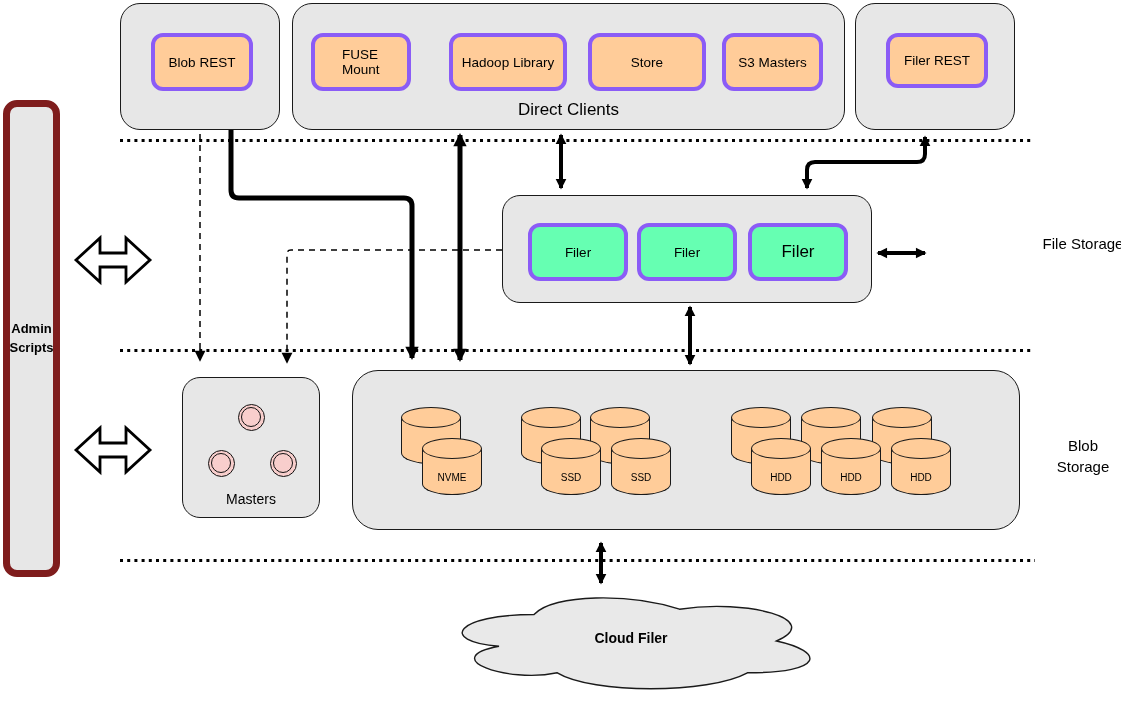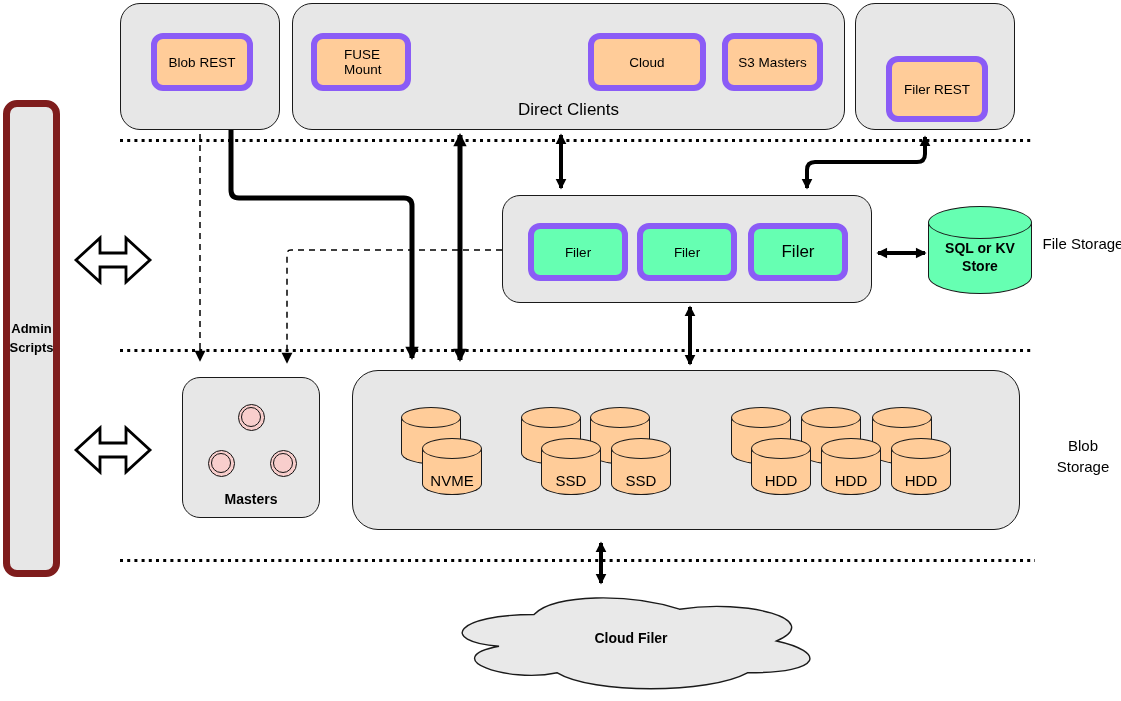--- a/index.html
+++ b/index.html
@@ -1,43 +1,43 @@
 <!DOCTYPE html>
 <html><head>
 <meta charset="utf-8">
 <style>
   html,body{margin:0;padding:0;background:#fff;}
   .canvas{position:relative;width:1121px;height:701px;background:#fff;overflow:hidden;
           font-family:"Liberation Sans",sans-serif;color:#000;}
   svg.seps{position:absolute;left:0;top:0;z-index:1;pointer-events:none;}
   svg.connectors{position:absolute;left:0;top:0;z-index:5;pointer-events:none;}
   .container{position:absolute;background:#e7e7e7;border:1px solid #1a1a1a;border-radius:20px;z-index:2;box-sizing:border-box;}
-  .node{position:absolute;background:#ffcc99;border:6px solid #8b5cf6;border-radius:12px;
+  .node{position:absolute;background:#ffcc99;border:4px solid #8b5cf6;border-radius:12px;
         display:flex;align-items:center;justify-content:center;font-size:13.5px;box-sizing:border-box;z-index:3;}
   .node.green{background:#66ffb2;}
   .container-label{position:absolute;left:0;right:0;bottom:9px;text-align:center;font-size:17px;}
   .admin-box{position:absolute;left:3px;top:100px;width:57px;height:477px;background:#e7e7e7;
              border:7px solid #7f1d1d;border-radius:14px;display:flex;align-items:center;justify-content:center;
              text-align:center;font-weight:bold;font-size:13px;line-height:1.45;z-index:2;box-sizing:border-box;}
   .tier-label{position:absolute;left:1042px;width:82px;text-align:center;font-size:15px;line-height:1.4;z-index:2;}
   
   .cylinder{position:absolute;width:60px;height:57px;z-index:3;}
   .cyl-body{position:absolute;left:0;right:0;top:10px;bottom:0;background:#ffcc99;border:1px solid #1a1a1a;
             border-top:none;border-radius:0 0 30px 30px / 0 0 11px 11px;box-sizing:border-box;}
   .cyl-top{position:absolute;left:0;right:0;top:0;height:21px;background:#ffcc99;border:1px solid #1a1a1a;
            border-radius:50%;box-sizing:border-box;}
-  .cyl-label{position:absolute;left:0;right:0;bottom:6px;text-align:center;font-size:15px;}
+  .cyl-label{position:absolute;left:0;right:0;bottom:12px;text-align:center;font-size:10px;}
   .cylinder.big{width:104px;height:88px;z-index:4;}
   .cylinder.big .cyl-body{top:16px;background:#66ffb2;border-radius:0 0 52px 52px / 0 0 18px 18px;}
   .cylinder.big .cyl-top{height:33px;background:#66ffb2;}
   .cylinder.big .cyl-label{bottom:auto;top:34px;font-weight:bold;font-size:14px;line-height:1.25;}
   
   .mcircle{position:absolute;width:27px;height:27px;border-radius:50%;background:#f8cecc;border:1.5px solid #111;box-sizing:border-box;}
   .mcircle::after{content:"";position:absolute;inset:2.5px;border-radius:50%;border:1.2px solid #111;}
-  .masters-label{position:absolute;left:0;right:0;bottom:10px;text-align:center;font-weight:bold;font-size:14px;}
+  .masters-label{position:absolute;left:0;right:0;bottom:10px;text-align:center;font-weight:normal;font-size:14px;}
   
   .cloud-wrap{position:absolute;left:437px;top:588px;width:388px;height:110px;z-index:2;}
   .cloud-label{position:absolute;left:0;right:0;top:42px;text-align:center;font-weight:bold;font-size:14px;}
 </style>
 </head>
 <body>
 
 <div class="canvas">
 
   <svg class="seps" width="1121" height="701">
@@ -50,39 +50,35 @@
     <span>Admin Scripts</span>
   </div>
 
   <div class="container" style="left:120px;top:3px;width:160px;height:127px;">
     <div class="node" style="left:30px;top:29px;width:102px;height:58px;">Blob REST</div>
   </div>
 
   <div class="container" id="direct-clients" style="left:292px;top:3px;width:553px;height:127px;">
     <div class="container-label">Direct Clients</div>
   <div class="node" style="left: 18px; top: 29px; width: 100px; height: 58px; padding-left: 27px;">FUSE Mount</div>
-      <div class="node" style="left: 295px; top: 29px; width: 118px; height: 58px;">Cloud</div>
+      <div class="node" style="left: 156px; top: 29px; width: 118px; height: 58px;">Hadoop Library</div>
+      <div class="node" style="left: 295px; top: 29px; width: 118px; height: 58px;">Store</div>
       <div class="node" style="left: 429px; top: 29px; width: 101px; height: 58px;">S3 Masters</div>
     </div>
 
   <div class="container" style="left:855px;top:3px;width:160px;height:127px;">
-    <div class="node" style="left:30px;top:29px;width:102px;height:66px;margin-top:23px;">Filer REST</div>
+    <div class="node" style="left:30px;top:29px;width:102px;height:55px;">Filer REST</div>
   </div>
 
   <div class="container" id="filer-group" style="left:502px;top:195px;width:370px;height:108px;border-radius:18px;">
       <div class="node green" style="left: 25px; top: 27px; width: 100px; height: 58px; font-size: 13.5px;">Filer</div>
       <div class="node green" style="left: 134px; top: 27px; width: 100px; height: 58px; font-size: 13.5px;">Filer</div>
       <div class="node green" style="left: 245px; top: 27px; width: 100px; height: 58px; font-size: 17px;">Filer</div>
     </div>
 
-  <div class="cylinder big" style="left:928px;top:206px;">
-    <div class="cyl-body"></div>
-    <div class="cyl-top"></div>
-    <div class="cyl-label">SQL or KV Store</div>
-  </div>
 
   <div class="tier-label" style="top:233px;">File Storage</div>
 
   <div class="container" style="left:182px;top:377px;width:138px;height:141px;border-radius:18px;">
     <div class="mcircle" style="left:54.5px;top:25.5px;"></div>
     <div class="mcircle" style="left:24.5px;top:71.5px;"></div>
     <div class="mcircle" style="left:86.5px;top:71.5px;"></div>
     <div class="masters-label">Masters</div>
   </div>
 

